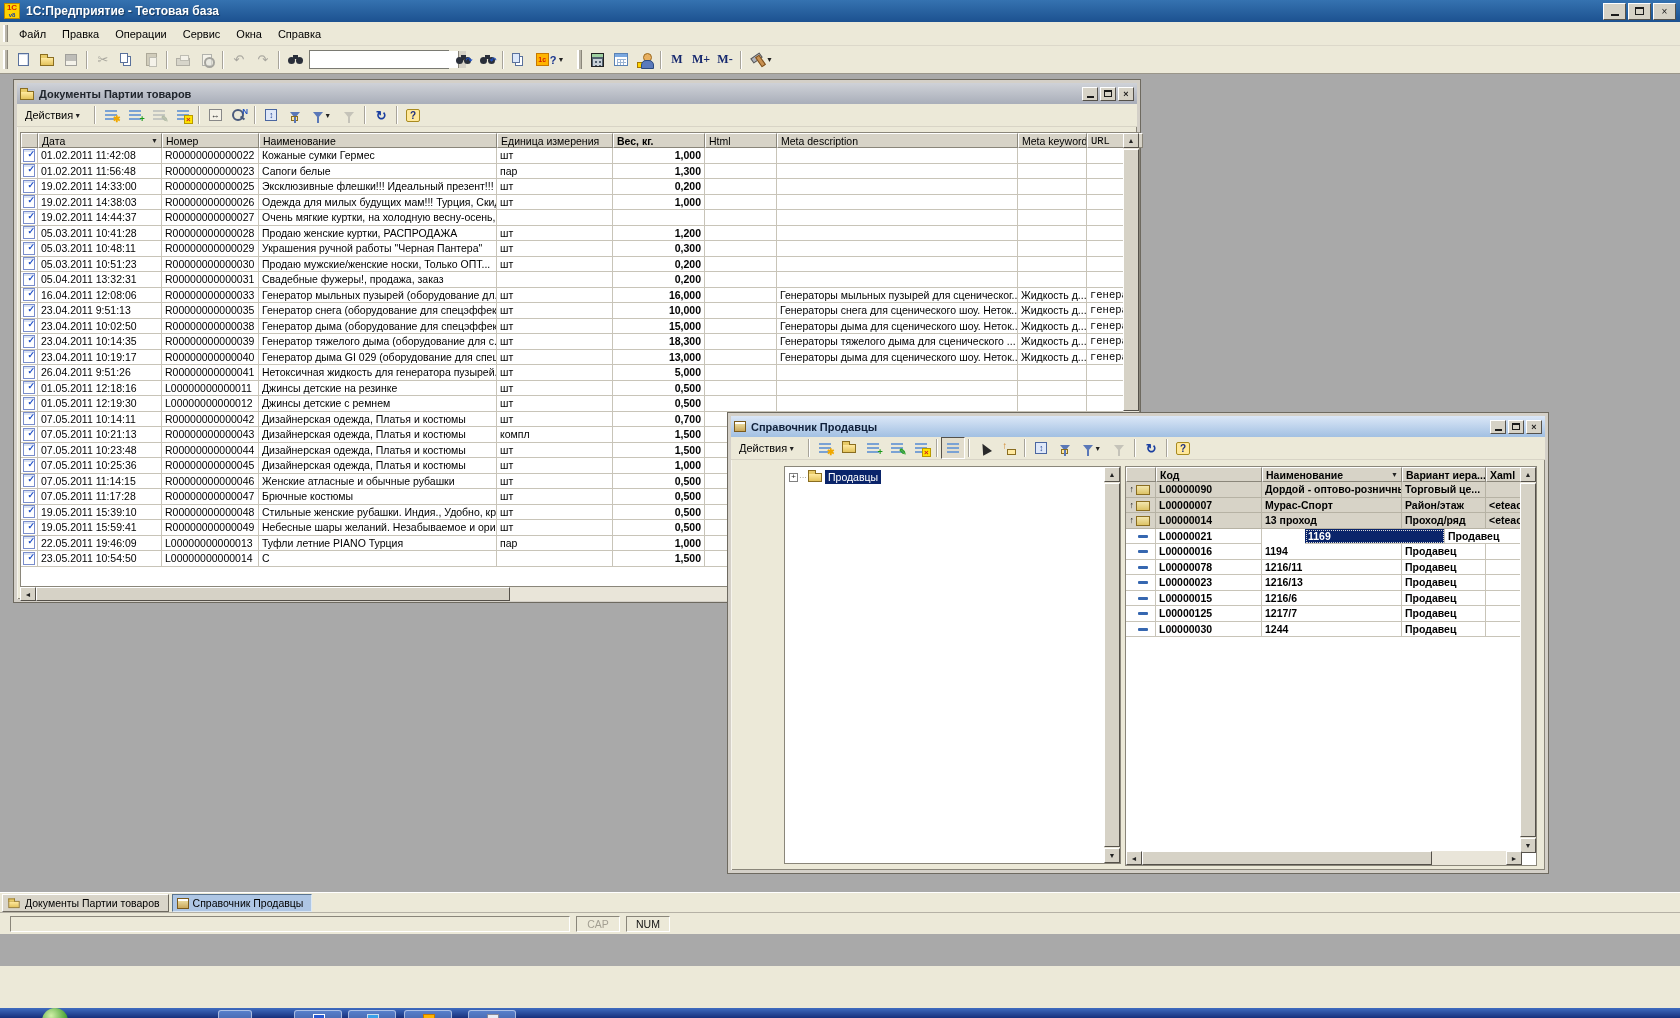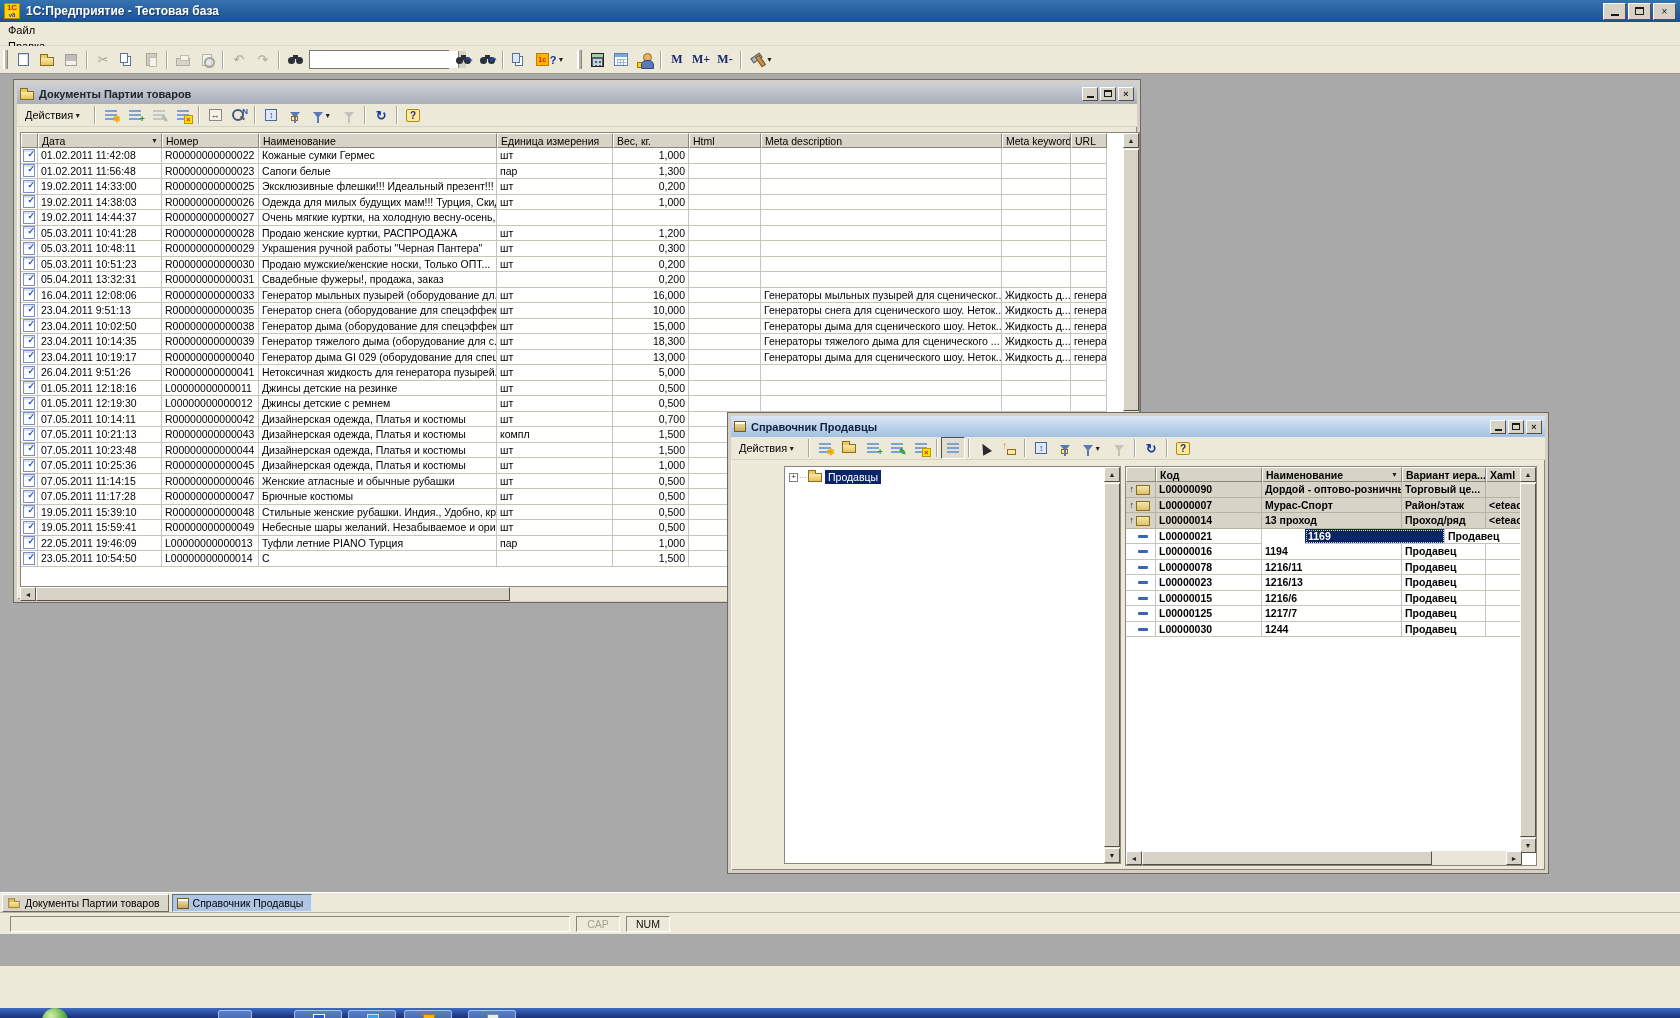--- a/index.html
+++ b/index.html
@@ -17,21 +17,21 @@
   .app-logo .v8{color:#2040a0;font-size:6px;line-height:6px;}
   .app-title{color:#fff;font-weight:bold;font-size:12px;margin-left:6px;flex:1;
     text-shadow:1px 1px 1px rgba(0,0,0,.4);white-space:nowrap;}
   .winbtn{width:23px;height:17px;margin-left:2px;background:#d6d2c6;
     border:1px solid;border-color:#fff #55514a #55514a #fff;display:flex;align-items:center;justify-content:center;
     font-size:10px;color:#1a1a1a;}
   .glyph-min{width:8px;height:2px;background:#1a1a1a;margin-top:8px;}
   .glyph-max{width:9px;height:8px;border:1px solid #1a1a1a;border-top-width:2px;}
   
   .menubar{position:absolute;left:0;top:22px;width:1680px;height:24px;background:#ece9d8;
-    display:flex;border-bottom:1px solid #dcd8ca;flex-direction:column;}
+    display:flex;align-items:center;border-bottom:1px solid #dcd8ca;}
   .grip{width:5px;height:70%;margin:0 3px;border-left:2px solid #fff;background:#b9b5a8;
     border-right:1px solid #8a867a;}
   .menu-item{padding:2px 8px;white-space:nowrap;}
   .main-toolbar{position:absolute;left:0;top:46px;width:1680px;height:28px;background:#ece9d8;
     display:flex;align-items:center;border-bottom:1px solid #9a968a;}
   .tbtn{width:24px;height:22px;display:flex;align-items:center;justify-content:center;position:relative;}
   .tbtn.dis{opacity:.45;filter:grayscale(.8);}
   .tsep{width:2px;height:18px;border-left:1px solid #a8a49a;border-right:1px solid #fff;margin:0 3px;}
   .dd{font-size:7px;color:#222;margin-left:1px;}
   .combo{width:140px;height:19px;background:#fff;border:1px solid #7a7a72;display:flex;margin:0 2px;}
@@ -118,21 +118,21 @@
     font-size:10.5px;padding:0 3px;white-space:nowrap;overflow:hidden;display:flex;align-items:center;flex:none;}
   .hcell .sort{margin-left:auto;font-size:7px;color:#222;}
   .trows{overflow:hidden;position:relative;background:#fff;}
   .trow{display:flex;height:15.5px;}
   .cell{border-right:1px solid #c8c4b8;border-bottom:1px solid #c8c4b8;font-size:10.5px;line-height:14px;
     padding:0 3px;white-space:nowrap;overflow:hidden;flex:none;}
   .cell.num{text-align:right;}
   .cell.icn{display:flex;align-items:center;justify-content:center;padding:0;}
   
   .c0{width:17px;}.c1{width:124px;}.c2{width:97px;}.c3{width:238px;}.c4{width:116px;}
-  .c5{width:76px;}.c6{width:72px;}.c7{width:241px;}.c8{width:69px;}.c9{width:36px;}
+  .c5{width:92px;font-weight:bold;}.c6{width:72px;}.c7{width:241px;}.c8{width:69px;}.c9{width:56px;font-family:Liberation Mono, monospace;}
   
   .k0{width:30px;}.k1{width:106px;}.k2{width:140px;}.k3{width:84px;}.k4{width:36px;}
   .doc-icon{width:12px;height:13px;background:#fff;border:1px solid #7a8ecc;position:relative;box-shadow:inset 0 2px 0 #dce4f4;}
   .doc-icon::after{content:'✓';position:absolute;right:-1px;top:-3px;color:#2050c8;font-size:9px;font-weight:bold;}
   .row-icon{position:relative;width:22px;height:12px;}
   .row-icon.ic-group::before{content:'↑';position:absolute;left:0;top:-1px;font-size:9px;color:#222;}
   .row-icon.ic-group::after{content:'';position:absolute;right:2px;top:2px;width:12px;height:8px;background:linear-gradient(#f2e6ae,#ddc365);border:1px solid #8a6d20;}
   .row-icon.ic-item::after{content:'';position:absolute;right:4px;top:5px;width:10px;height:3px;background:#3667b0;border-radius:1px;}
   .trow.r-group{background:#d7d3c7;}
   .trow.r-group .cell{border-color:#b6b2a4;}

